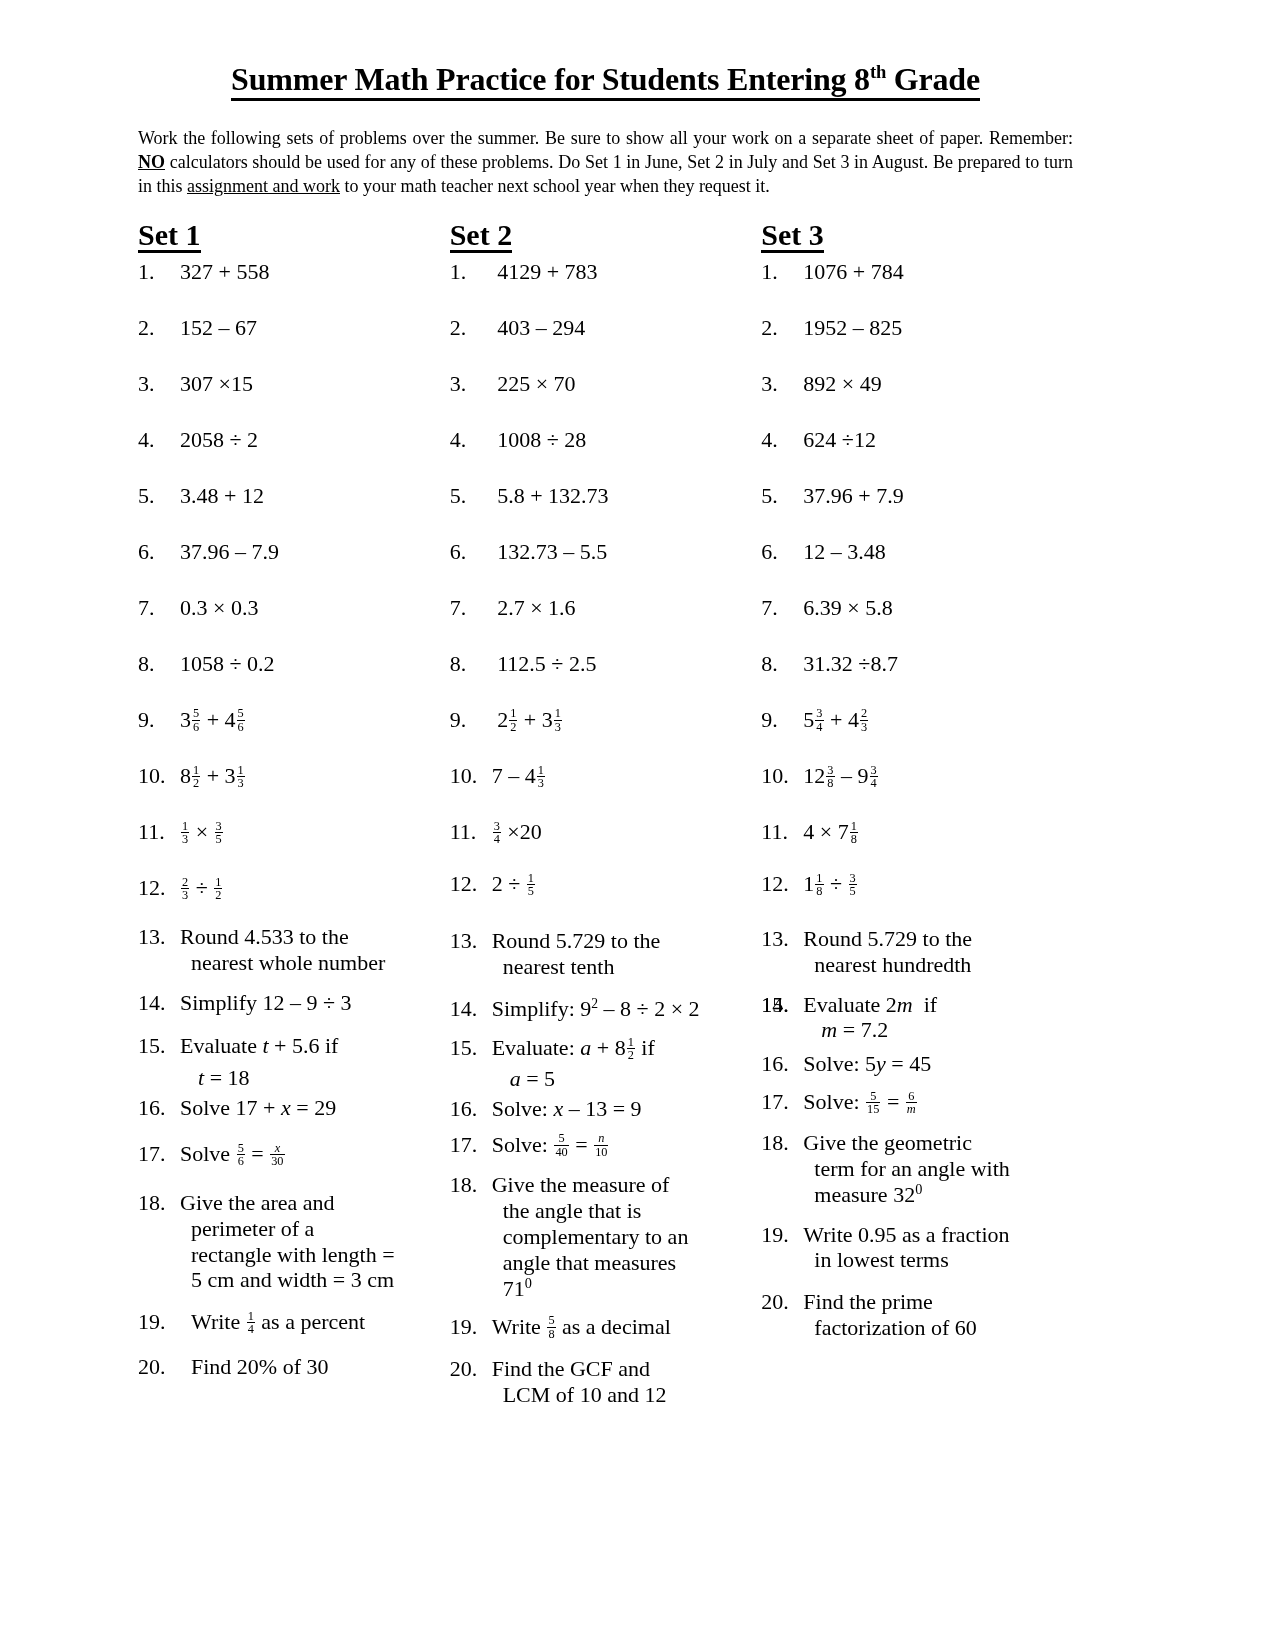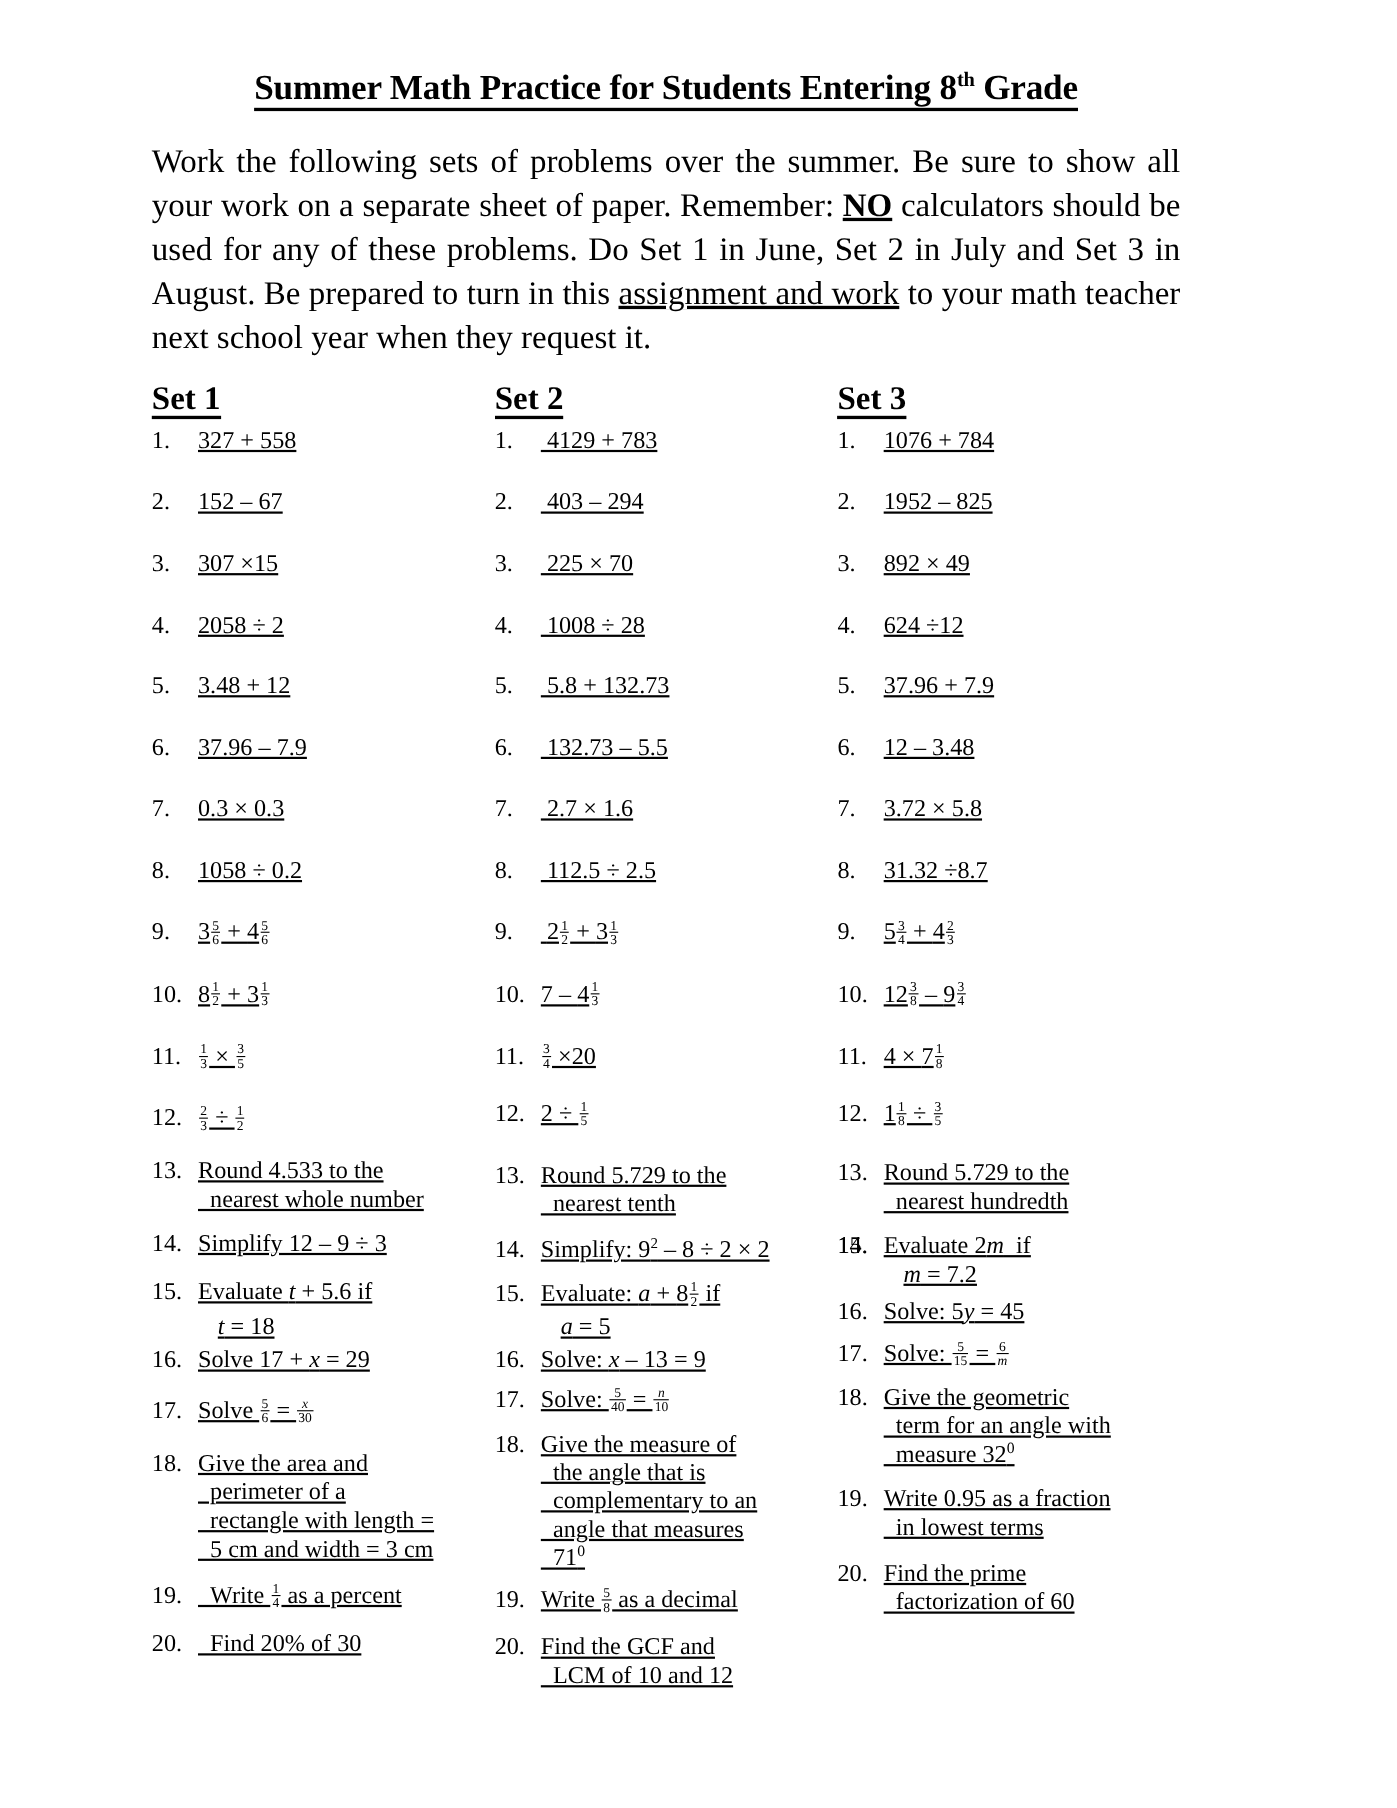--- a/index.html
+++ b/index.html
@@ -43,38 +43,37 @@
     padding-bottom: 1px;
   }
   sup.ordinal {
     font-size: 0.58em;
     vertical-align: super;
     line-height: 0;
   }
 
   
   .intro {
-    font-size: 30px;
+    font-size: 18px;
     line-height: 1.33;
     text-align: justify;
     margin: 0 0 21px 0;
   }
   .intro b.u {
     font-weight: bold;
     text-decoration: underline;
   }
   .intro .u {
     text-decoration: underline;
   }
 
   
   .columns {
     display: flex;
     margin-top: 8px;
-    text-decoration: underline;
   }
   .column {
     width: 333px;
     box-sizing: border-box;
   }
   .column.c1 { padding-right: 0px; }
   .column.c2 { padding-left: 0px; }
   .column.c3 { padding-left: 0px; }
 
   .set-head {
@@ -356,21 +355,21 @@
           <li style="margin-top: 30px;">
               <span class="num">5.</span>
               <span class="body">37.96 + 7.9</span>
             </li>
           <li style="margin-top: 30px;">
               <span class="num">6.</span>
               <span class="body">12 – 3.48</span>
             </li>
           <li style="margin-top: 30px;">
               <span class="num">7.</span>
-              <span class="body">3.72 × 5.8</span>
+              <span class="body">6.39 × 5.8</span>
             </li>
           <li style="margin-top: 30px;">
               <span class="num">8.</span>
               <span class="body">31.32 ÷8.7</span>
             </li>
           <li style="margin-top: 30px;">
               <span class="num">9.</span>
               <span class="body"><span class="mixed">5<span class="frac"><span class="n">3</span><span class="d">4</span></span></span> + <span class="mixed">4<span class="frac"><span class="n">2</span><span class="d">3</span></span></span></span>
             </li>
           <li style="margin-top: 30px;">

